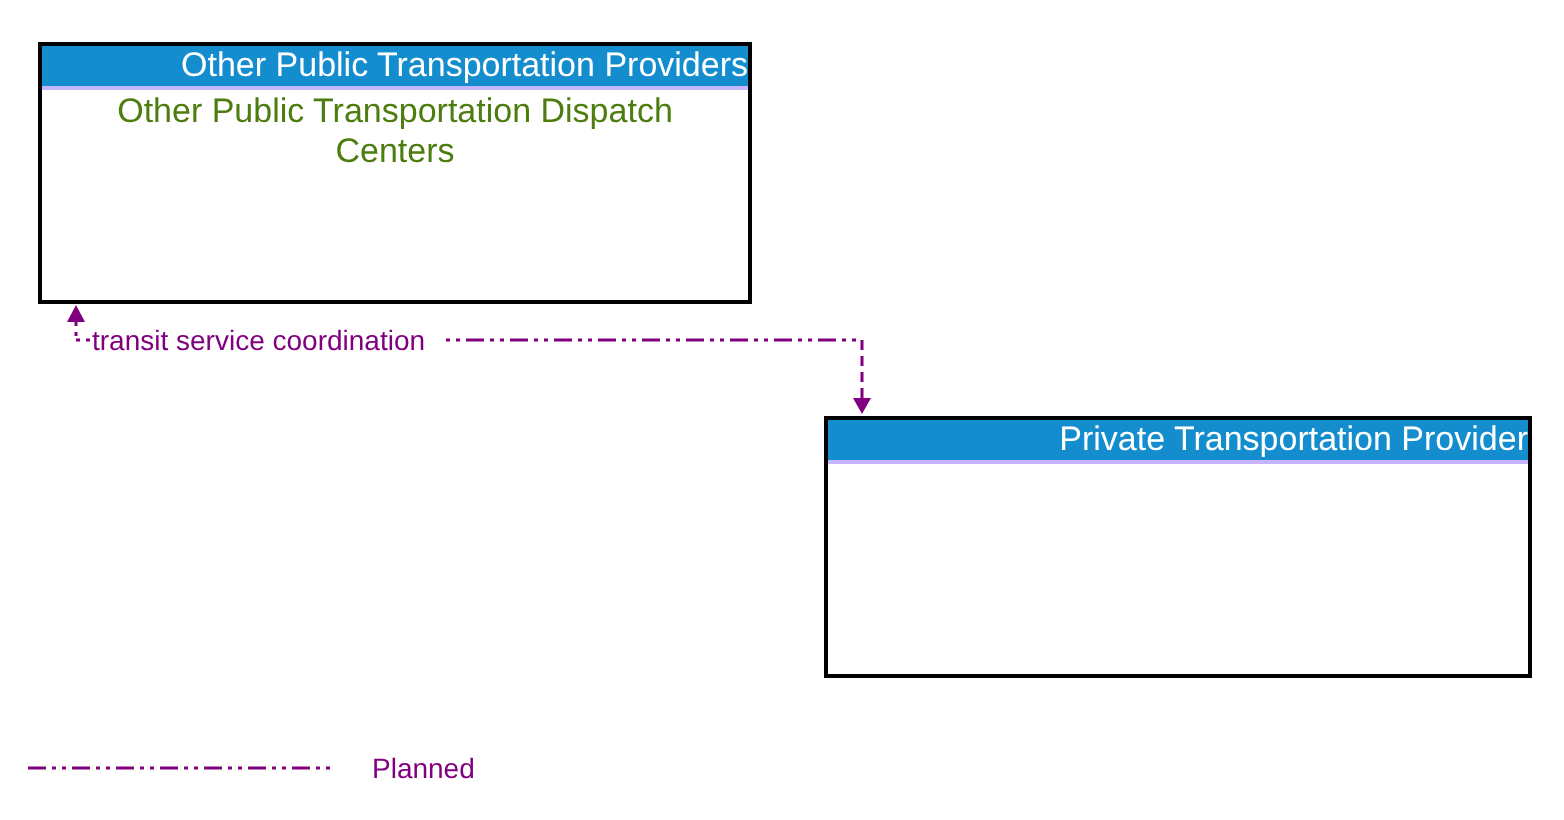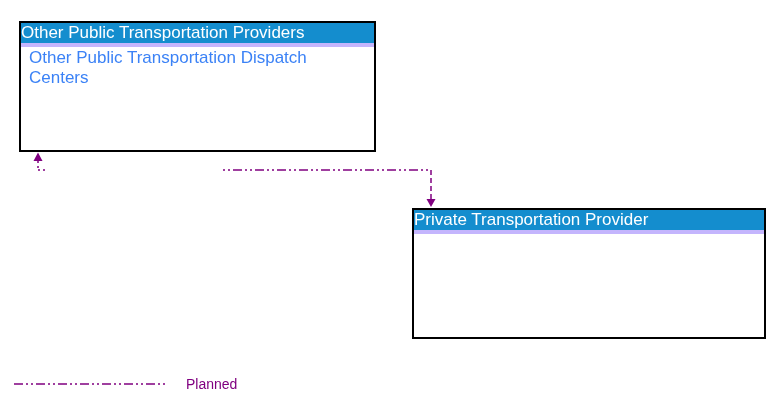--- a/index.html
+++ b/index.html
@@ -20,32 +20,32 @@
     border: 2px solid #000000;
     background: #ffffff;
     box-sizing: border-box;
   }
   .entity-box.box-a { left: 19px;  top: 21px;  width: 357px; height: 131px; }
   .entity-box.box-b { left: 412px; top: 208px; width: 354px; height: 131px; }
   .entity-header {
     height: 20px;
     line-height: 20px;
     background: #148DCE;
-    border-bottom: 4px solid #c4b5fd;
+    border-bottom: 2px solid #c4b5fd;
     color: #ffffff;
     font-size: 17px;
-    text-align: left;
+    text-align: right;
     white-space: nowrap;
     overflow: hidden;
   }
   .entity-body {
-    color: #3b82f6;
+    color: #4d7c0f;
     font-size: 17px;
     line-height: 20px;
-    text-align: left;
+    text-align: center;
     padding: 1px 8px 0 8px;
   }
   .overlay {
     position: absolute;
     left: 0;
     top: 0;
     pointer-events: none;
   }
   .flow-label {
     position: absolute;
@@ -91,16 +91,17 @@
 
     <line x1="223" y1="170" x2="431" y2="170" stroke="#800080" stroke-width="1.5" stroke-dasharray="2,3,2,3,9,3"></line>
 
     <line x1="431" y1="170" x2="431" y2="199" stroke="#800080" stroke-width="1.5" stroke-dasharray="5,3"></line>
 
     <polygon points="431,207 426.5,199 435.5,199" fill="#800080"></polygon>
 
     <line x1="14" y1="384" x2="167" y2="384" stroke="#800080" stroke-width="1.5" stroke-dasharray="9,3,2,3,2,3"></line>
   </svg>
 
+  <span class="flow-label">transit service coordination</span>
 
   <span class="legend-label">Planned</span>
 
 </div>
 
 </body></html>

